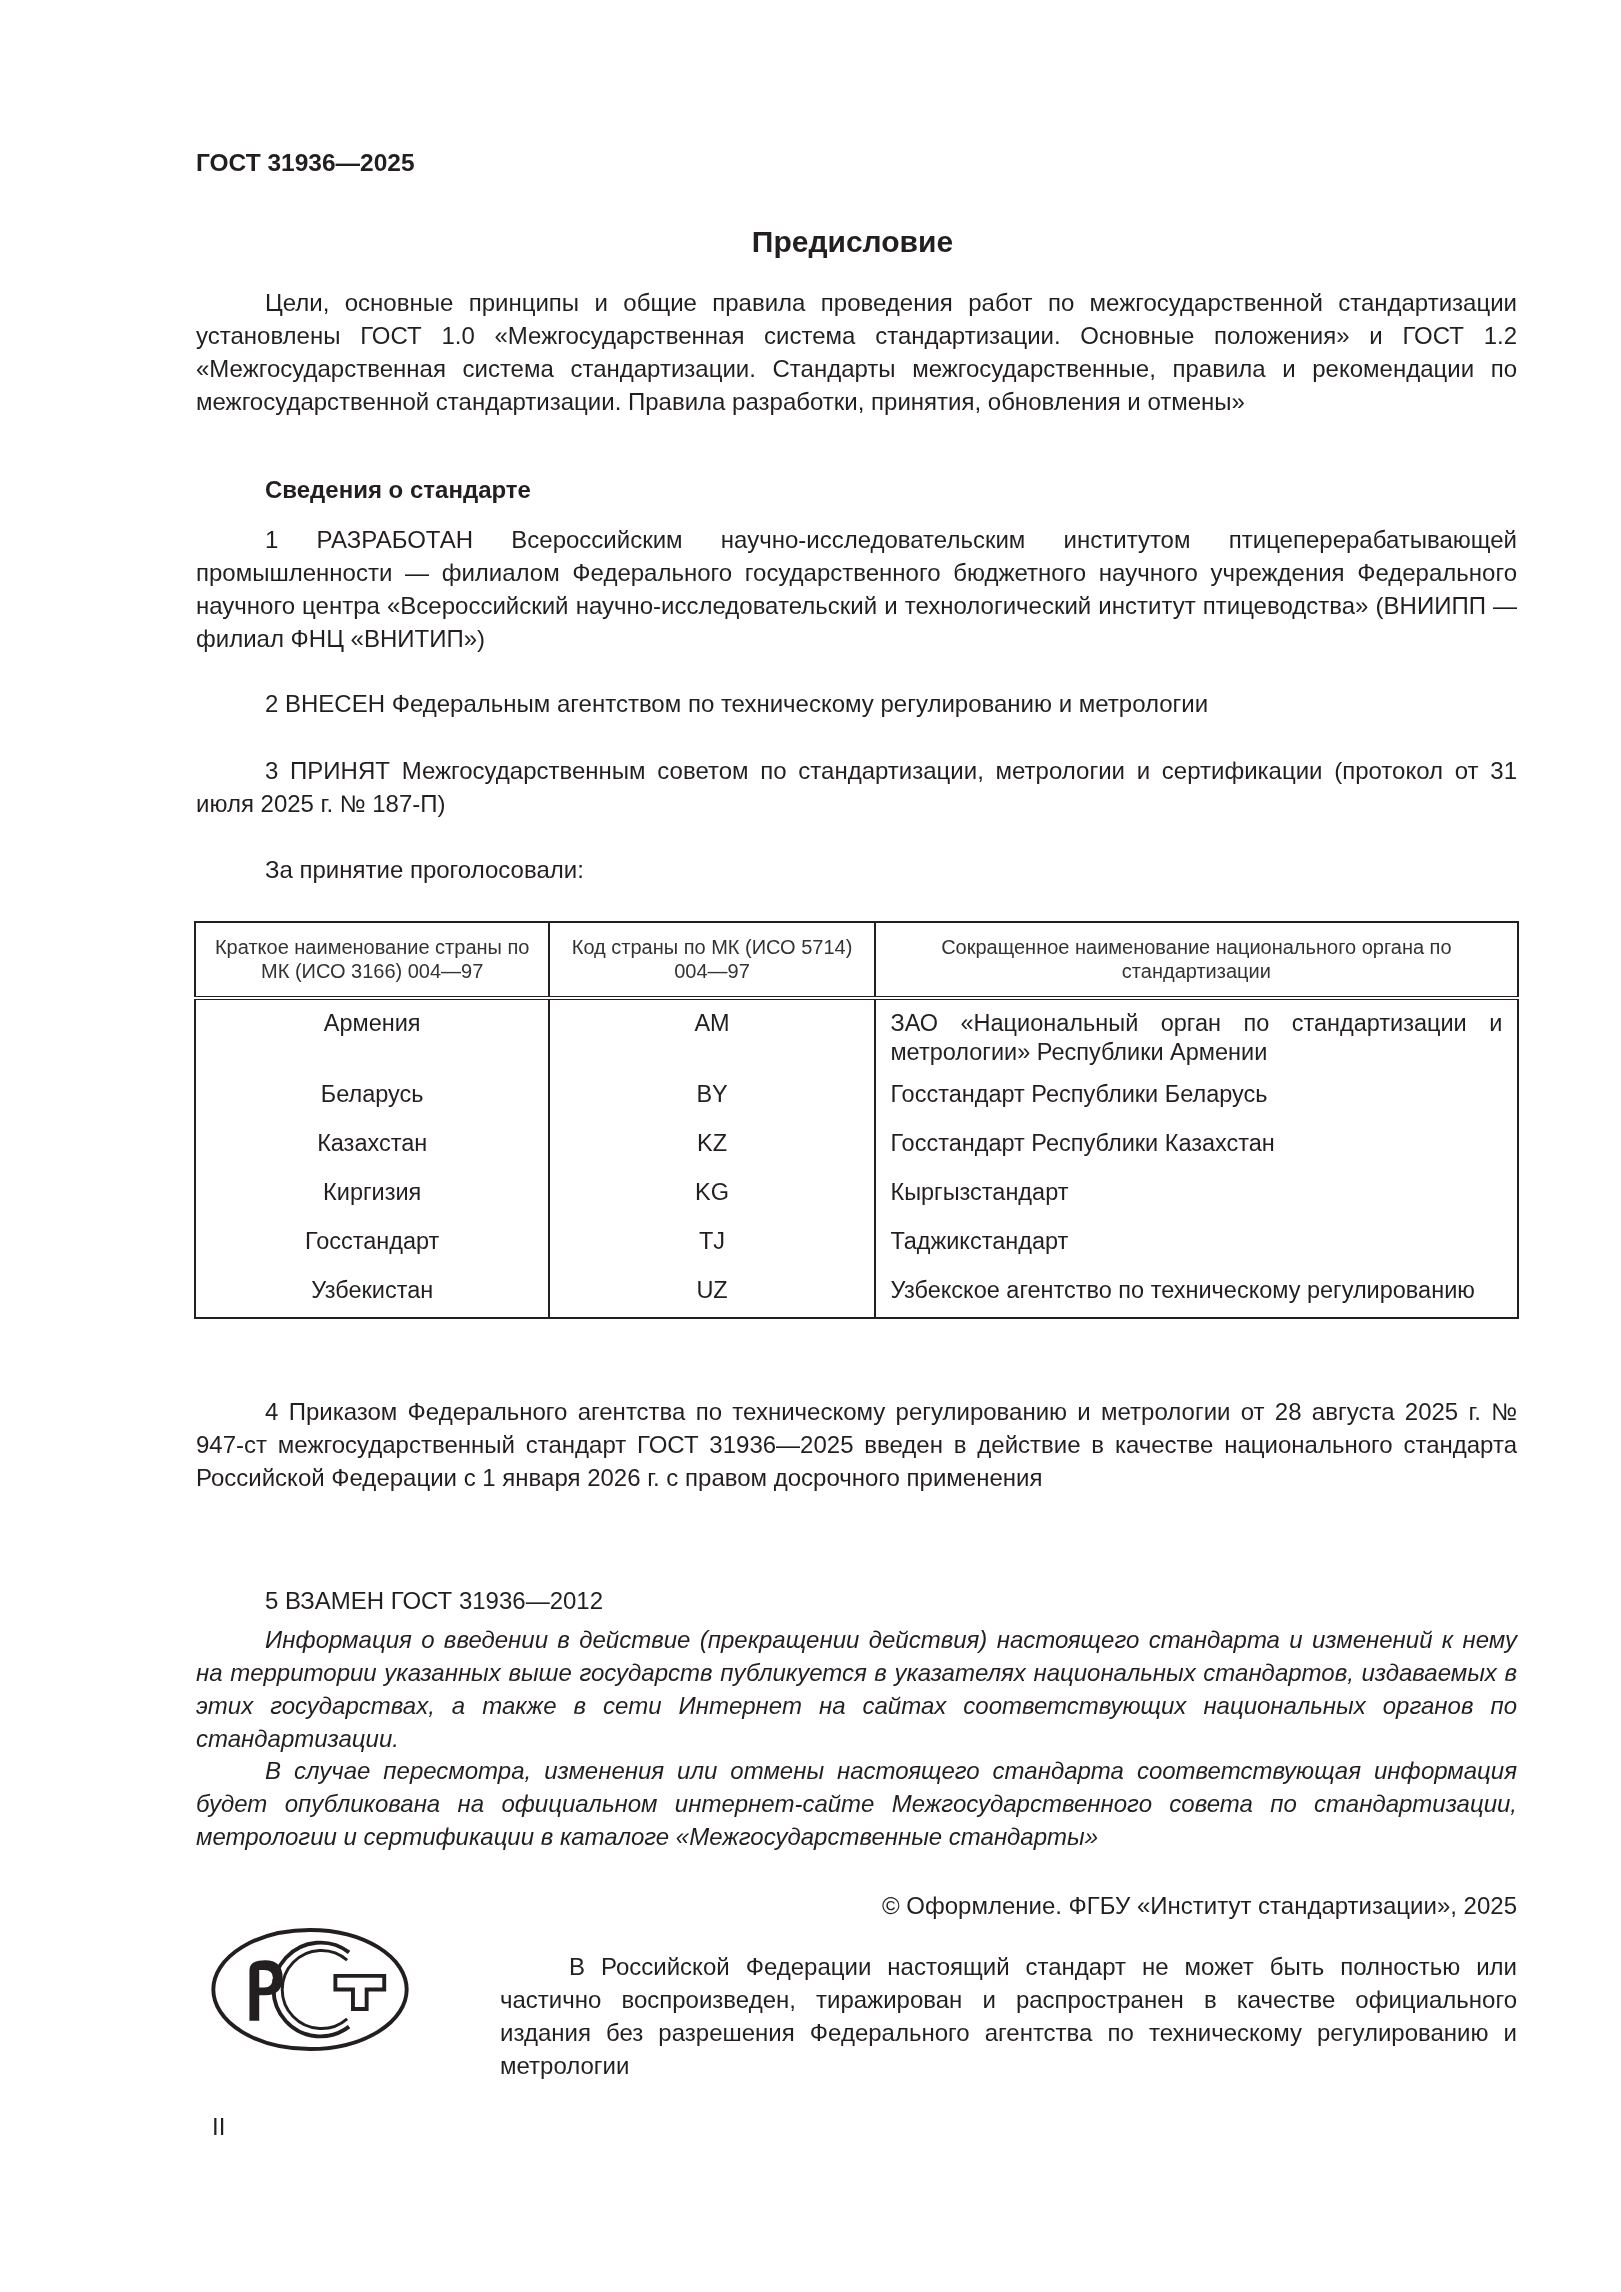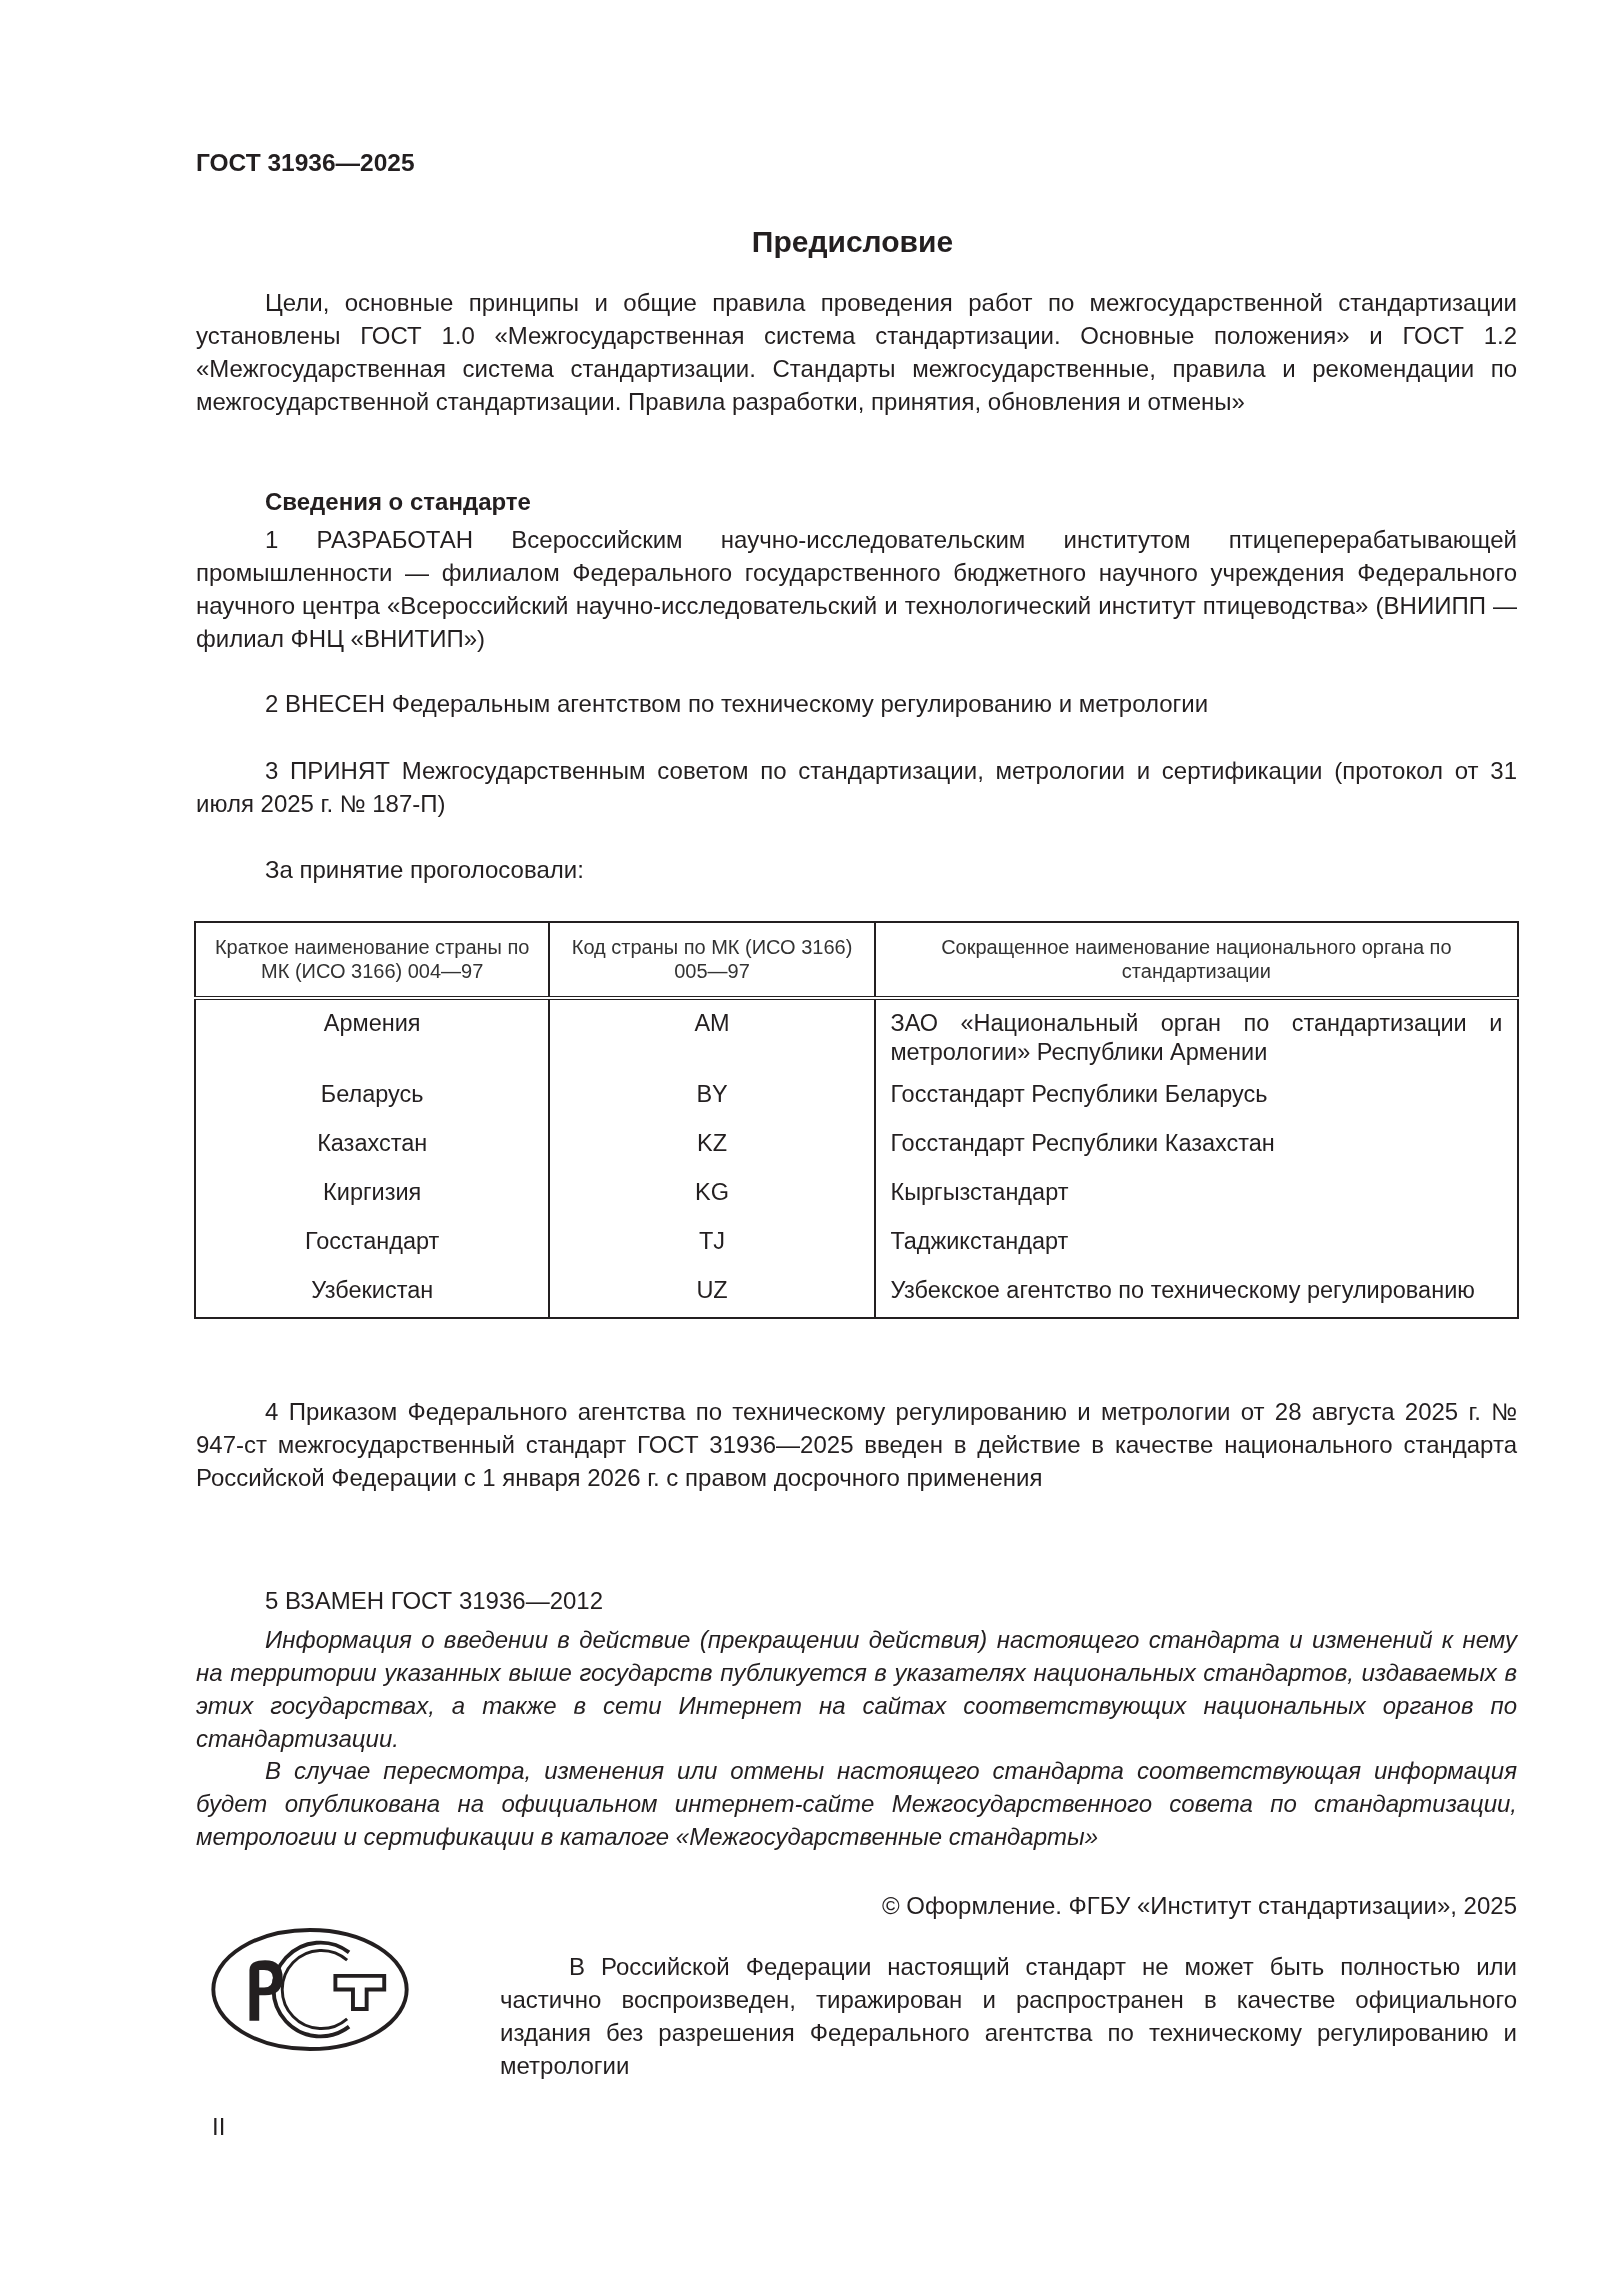--- a/index.html
+++ b/index.html
@@ -26,32 +26,32 @@
   .pgnum{left:212px;top:2113px;font-size:24px;}
 </style>
 </head>
 <body>
 
 <div class="abs hdr">ГОСТ 31936—2025</div>
 <div class="abs title">Предисловие</div>
 
 <p class="p ind" style="top:286px;">Цели, основные принципы и общие правила проведения работ по межгосударственной стандартизации установлены ГОСТ 1.0 «Межгосударственная система стандартизации. Основные положения» и ГОСТ 1.2 «Межгосударственная система стандартизации. Стандарты межгосударственные, правила и рекомендации по межгосударственной стандартизации. Правила разработки, принятия, обновления и отмены»</p>
 
-<p class="p ind bold" style="top:473px;margin-top:12px;">Сведения о стандарте</p>
+<p class="p ind bold" style="top:473px;">Сведения о стандарте</p>
 
 <p class="p ind" style="top:523px;">1 РАЗРАБОТАН Всероссийским научно-исследовательским институтом птицеперерабатывающей промышленности — филиалом Федерального государственного бюджетного научного учреждения Федерального научного центра «Всероссийский научно-исследовательский и технологический институт птицеводства» (ВНИИПП — филиал ФНЦ «ВНИТИП»)</p>
 <p class="p ind" style="top:687px;">2 ВНЕСЕН Федеральным агентством по техническому регулированию и метрологии</p>
 <p class="p ind" style="top:754px;">3 ПРИНЯТ Межгосударственным советом по стандартизации, метрологии и сертификации (протокол от 31 июля 2025 г. № 187-П)</p>
 <p class="p ind" style="top:853px;">За принятие проголосовали:</p>
 
 <table class="t">
   <thead>
     <tr>
       <th class="c1">Краткое наименование страны по МК (ИСО 3166) 004—97</th>
-      <th class="c2">Код страны по МК (ИСО 3166) 005—97</th>
+      <th class="c2">Код страны по МК (ИСО 5714) 004—97</th>
       <th class="c3" style="text-align:center;">Сокращенное наименование национального органа по стандартизации</th>
     </tr>
   </thead>
   <tbody>
     <tr class="first">
       <td class="c1">Армения</td>
       <td class="c2">AM</td>
       <td class="c3">ЗАО «Национальный орган по стандартизации и метрологии» Республики Армении</td>
     </tr>
     <tr>

